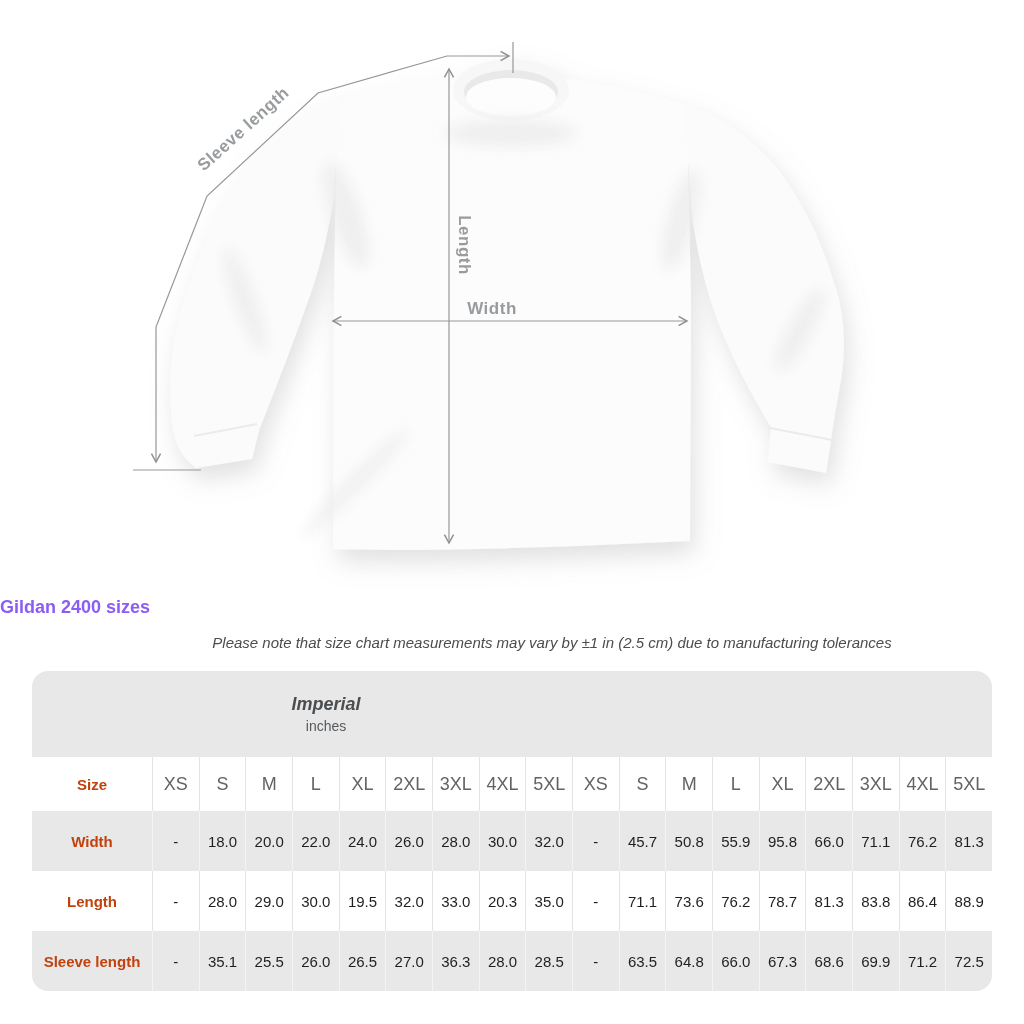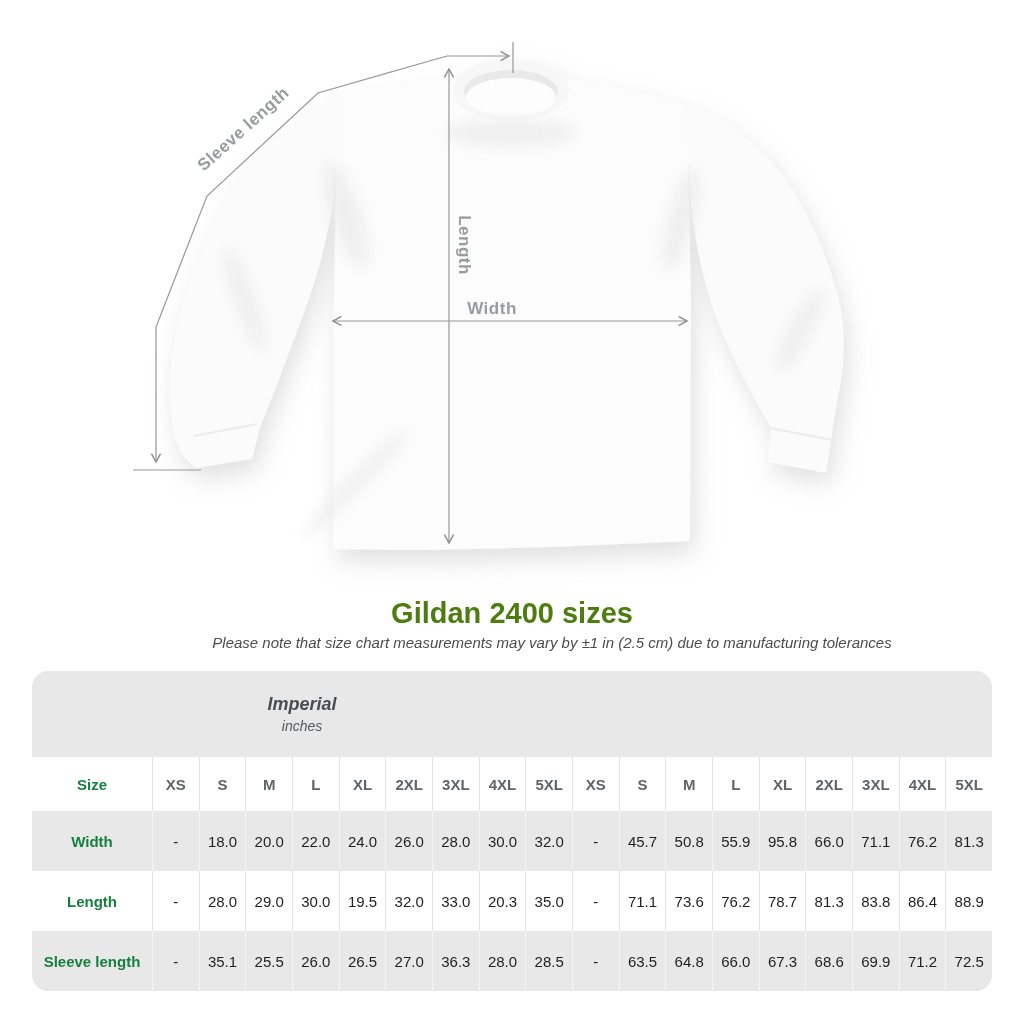--- a/index.html
+++ b/index.html
@@ -1,41 +1,41 @@
 <!DOCTYPE html>
 <html><head>
 <meta charset="utf-8">
 <style>
   html,body{margin:0;padding:0;background:#ffffff;}
   .page{position:relative;width:1024px;height:1024px;background:#ffffff;overflow:hidden;
         font-family:"Liberation Sans",sans-serif;}
   svg.diagram{position:absolute;top:0;left:0;}
   .svg-label{font-family:"Liberation Sans",sans-serif;font-weight:bold;font-size:17px;fill:#989c9e;letter-spacing:.5px;}
-  .title{position:absolute;top:597px;left:0;width:100%;text-align:center;
-         font-size:29px;font-weight:bold;color:#4d7c0f;}
+  .title{position:absolute;top:597px;left:0;width:100%;text-align:left;
+         font-size:18px;font-weight:bold;color:#8b5cf6;}
   .subtitle{position:absolute;top:634px;left:0;width:100%;text-align:center;
             font-style:italic;font-size:15px;color:#4c4c4c;margin-left:40px;}
   .size-table{position:absolute;top:671px;left:32px;width:960px;border-radius:16px;overflow:hidden;}
   .unit-band{display:flex;height:86px;background:#e8e8e8;}
   .unit-group{display:flex;flex-direction:column;align-items:center;justify-content:center;gap:3px;}
-  .unit-group.imperial{width:540px;}
+  .unit-group.imperial{width:540px;padding-left:24px;}
   .unit-group.metric{width:420px;}
   .unit-label{font-weight:bold;font-style:italic;font-size:18px;color:#4a4e51;}
-  .unit-sub{font-style:italic;font-size:14px;color:#565a5d;}
+  .unit-sub{font-size:14px;color:#565a5d;}
   .row{display:grid;grid-template-columns:120px repeat(18,1fr);align-items:center;text-align:center;}
   .r-size{height:54px;background:#ffffff;}
   .r-data{height:60px;}
   .r-white{background:#ffffff;}
   .r-gray{background:#e8e8e8;}
   .r-size .cell + .cell,
   .r-white .cell + .cell{border-left:1px solid #e4e4e4;}
   .r-gray .cell + .cell{border-left:1px solid #f4f4f4;}
   .cell{height:100%;display:flex;align-items:center;justify-content:center;}
-  .lbl{font-weight:bold;font-size:15px;color:#15803d;}
-  .szh{font-weight:bold;font-size:15px;color:#5f6468;}
+  .lbl{font-weight:bold;font-size:15px;color:#c2410c;}
+  .szh{font-weight:normal;font-size:18px;color:#5f6468;}
   .val{font-size:15px;color:#1f1f1f;}
 </style>
 </head>
 <body>
 
 <div class="page">
 
   <svg class="diagram" width="1024" height="600" viewBox="0 0 1024 600">
     <defs>
       <marker id="mA" viewBox="0 0 10 10" refX="8.5" refY="5" markerWidth="10" markerHeight="10" orient="auto-start-reverse">

